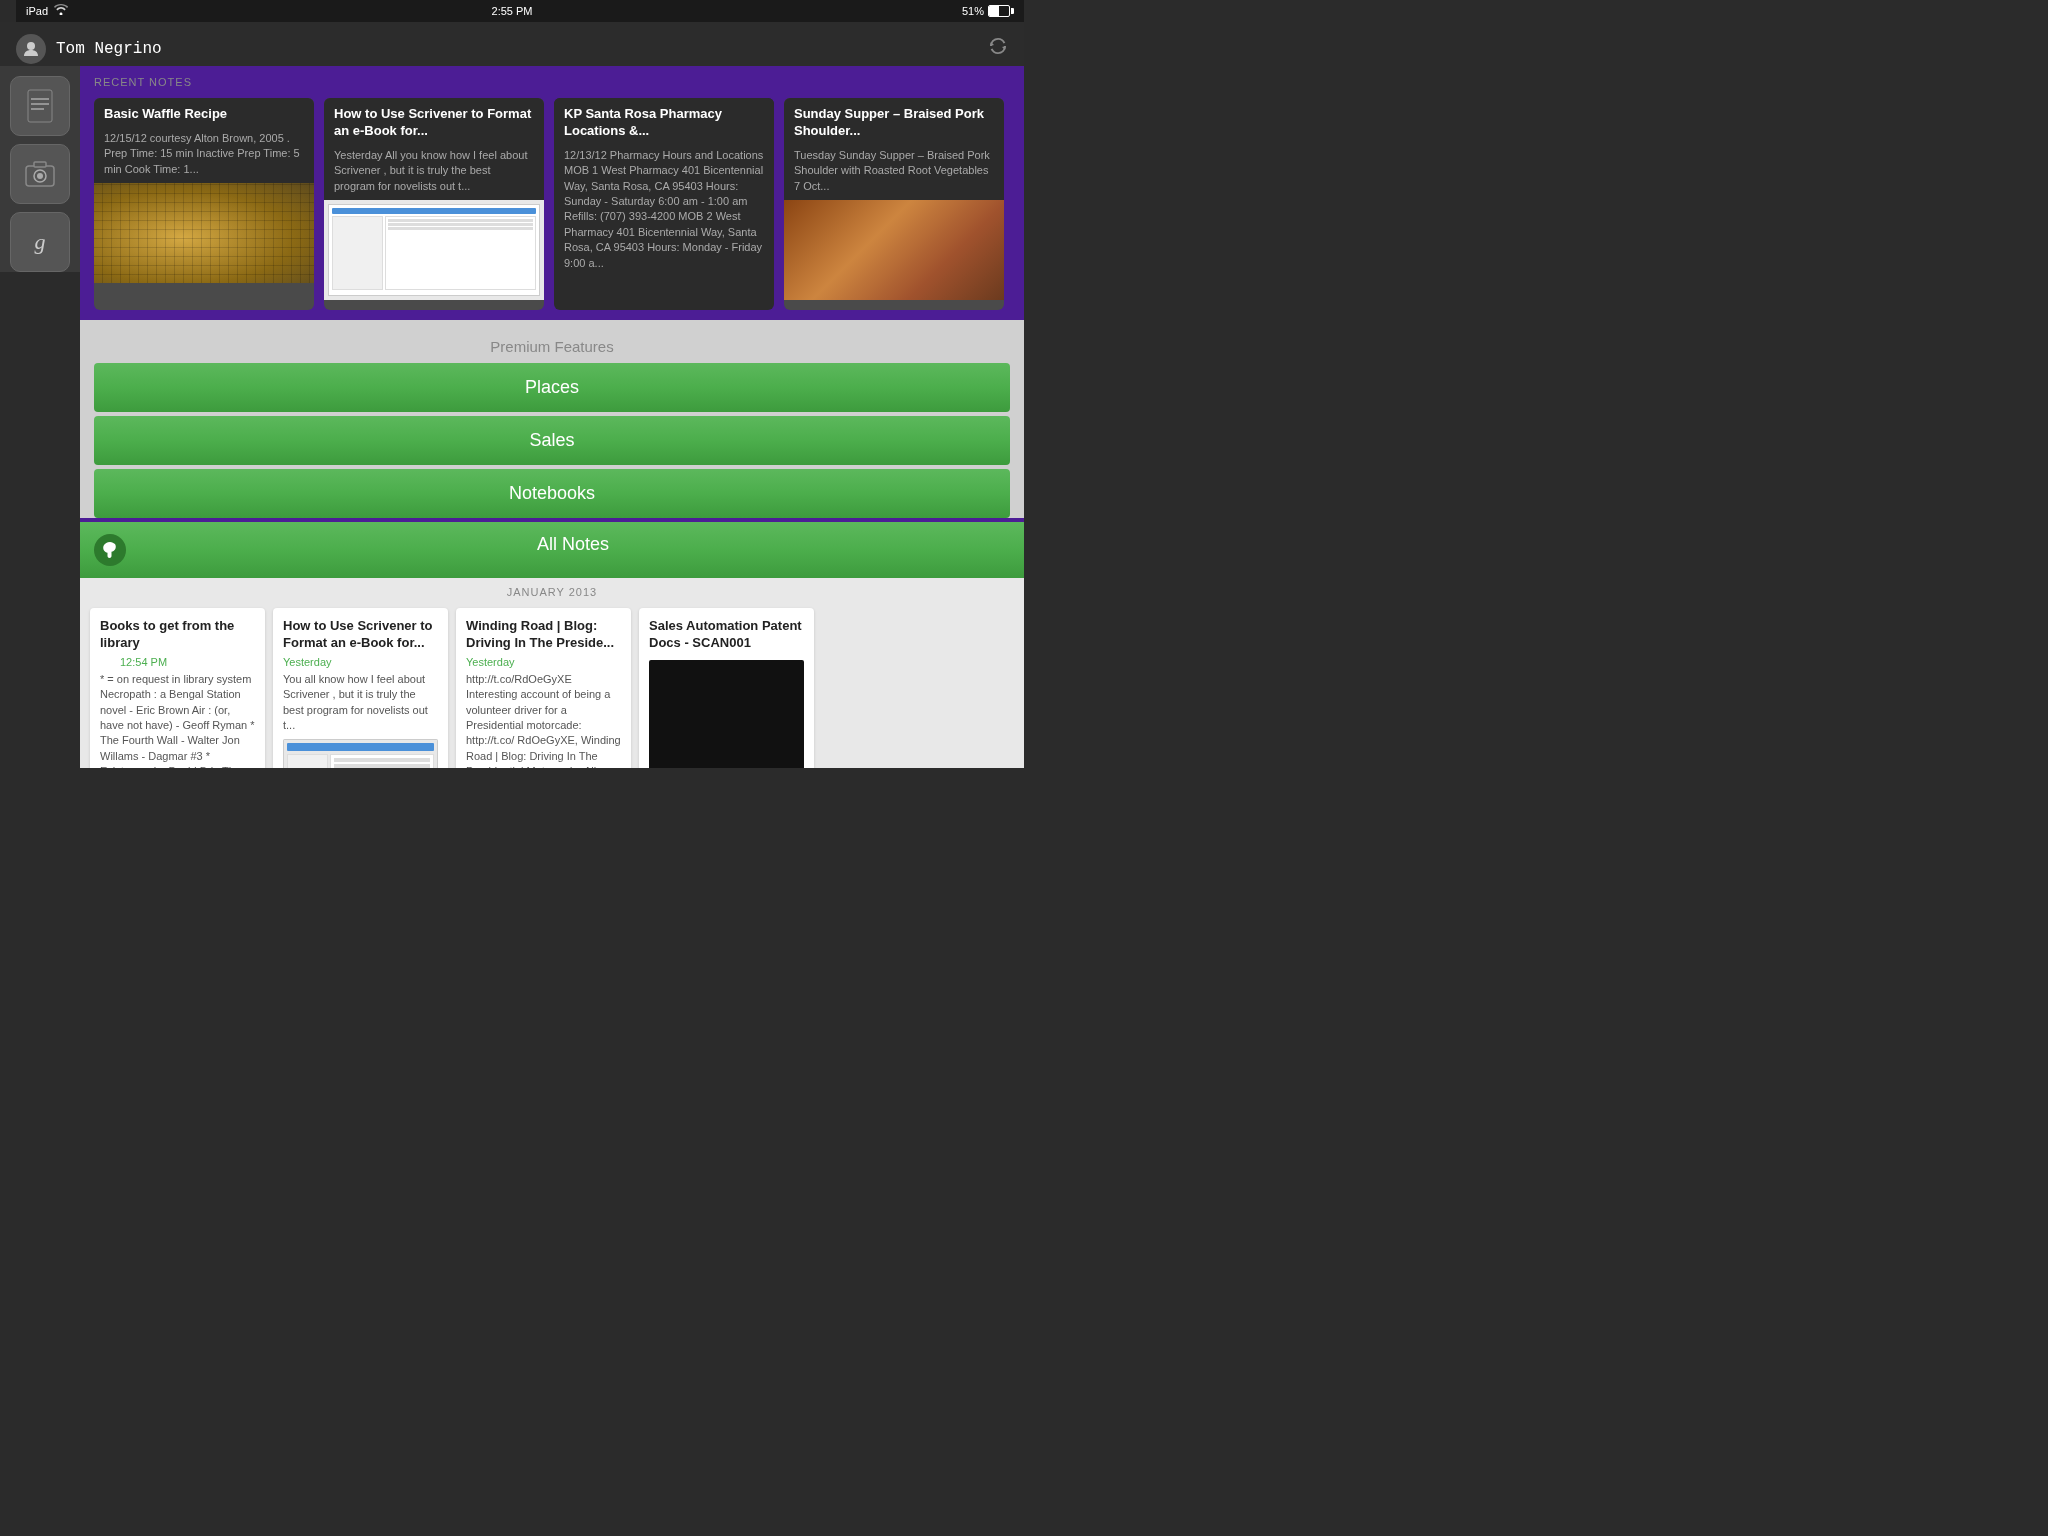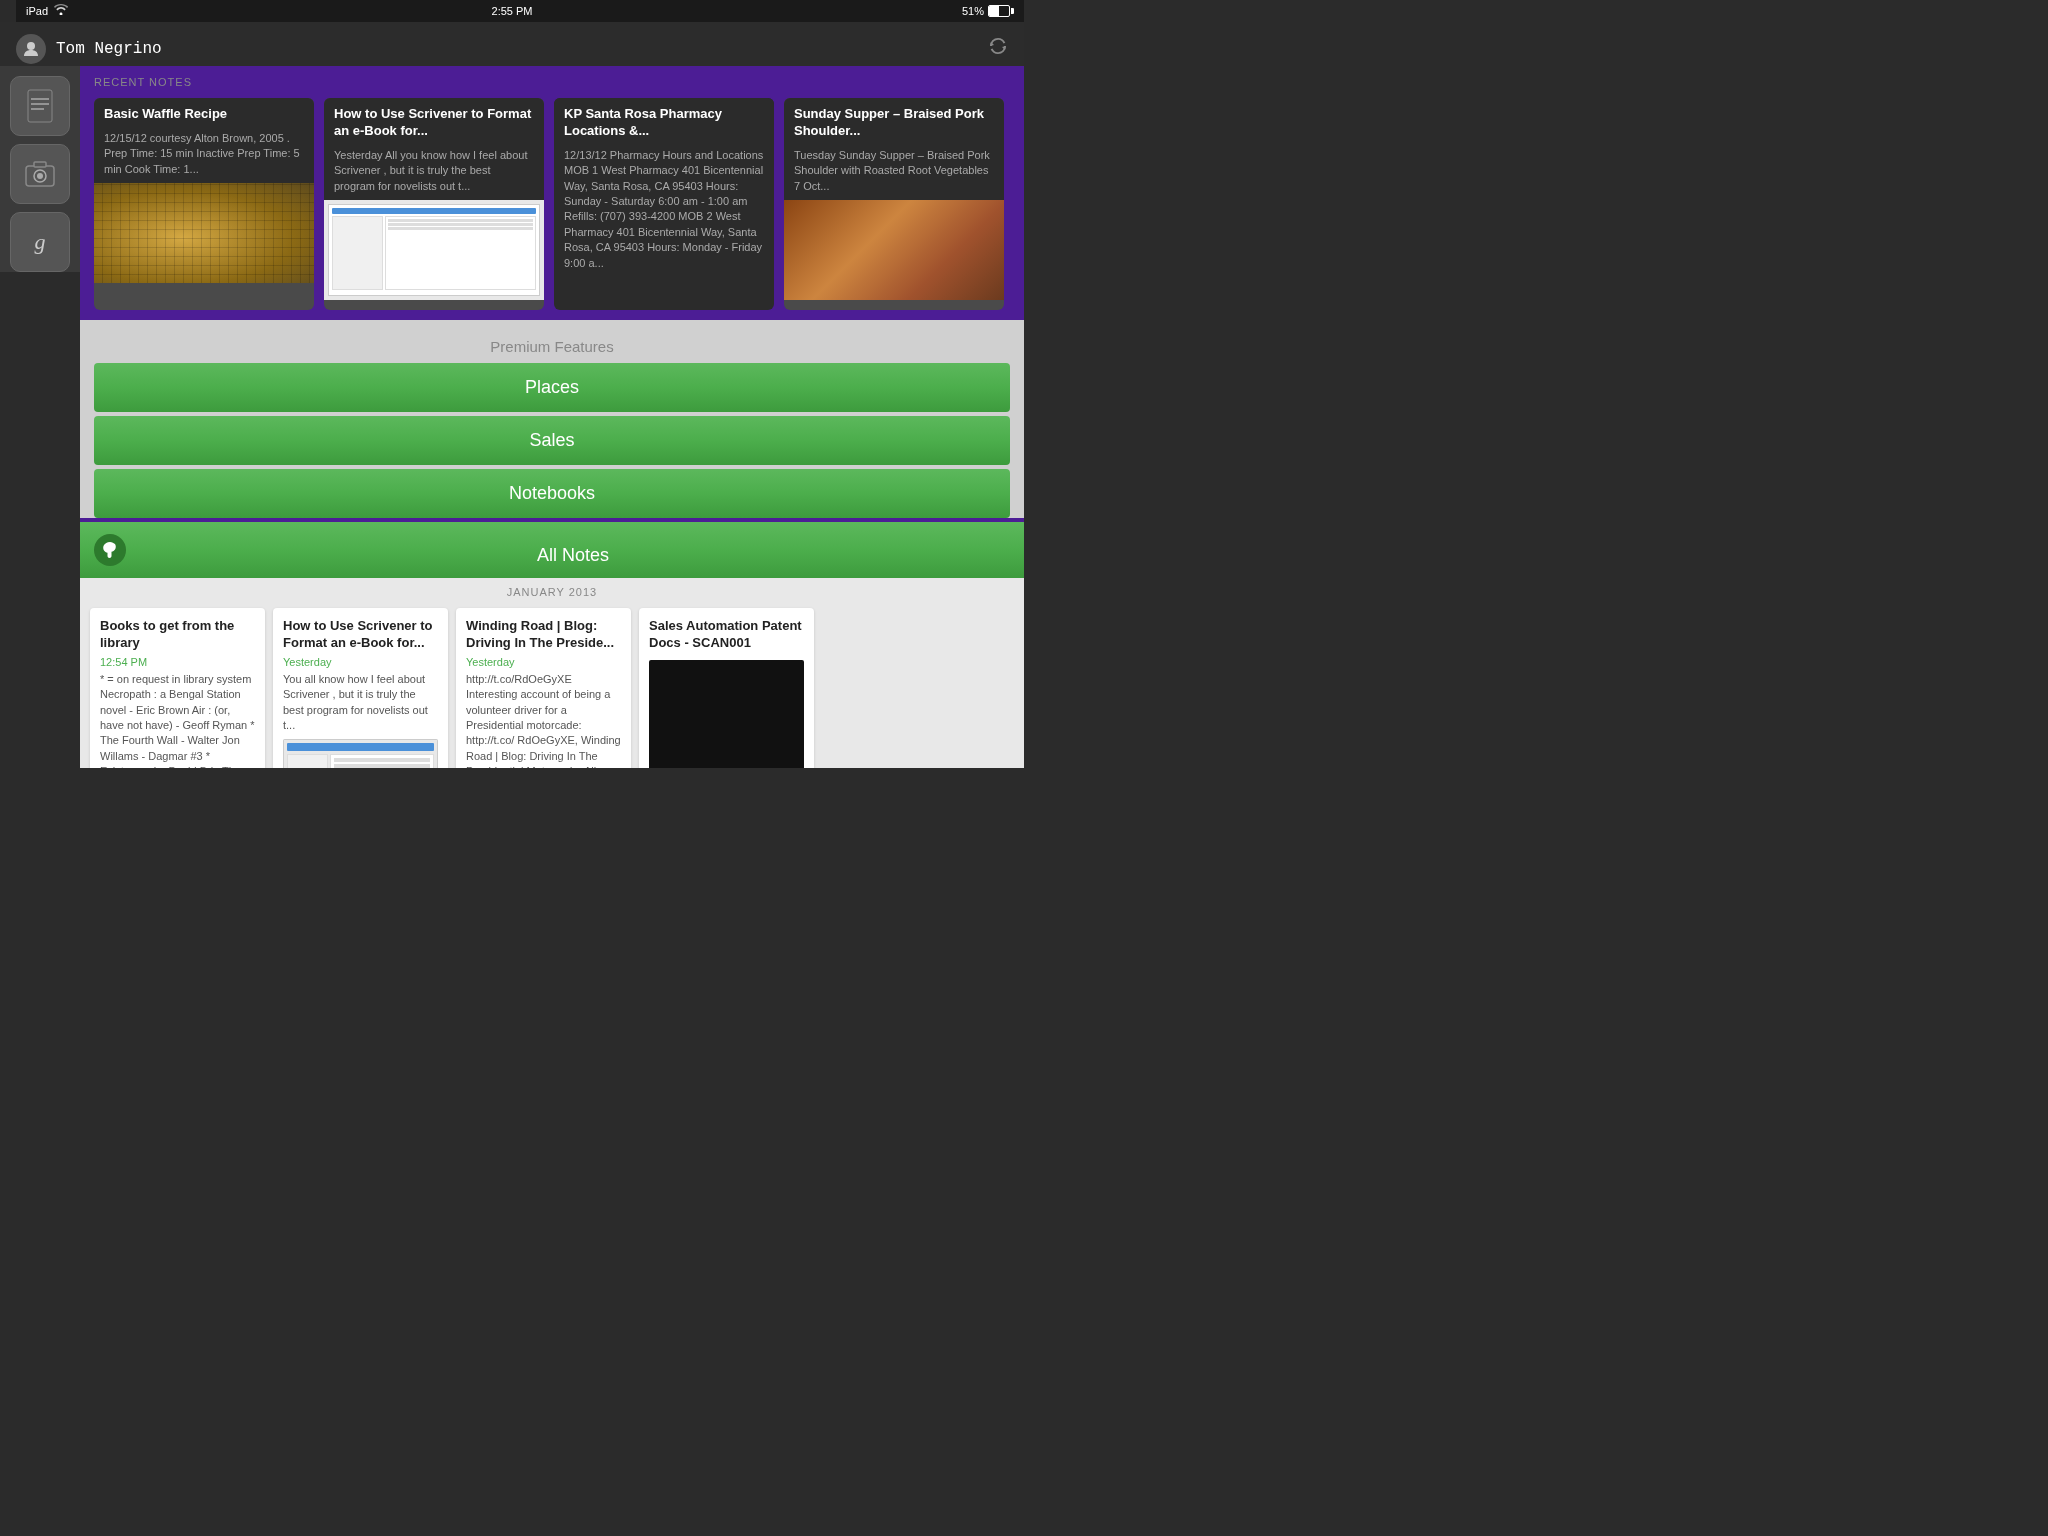--- a/index.html
+++ b/index.html
@@ -193,21 +193,21 @@
       border: none;
       cursor: pointer;
       margin-bottom: 4px;
       border-radius: 4px;
     }
 
     
     #all-notes-bar {
       background: linear-gradient(180deg, #5cb85c 0%, #4cae4c 50%, #3d9b3d 100%);
       display: flex;
-      align-items: flex-end;
+      align-items: flex-start;
       padding: 12px 14px;
       cursor: pointer;
       position: relative;
     }
     .evernote-elephant {
       width: 32px; height: 32px;
       background: #2d7a2d;
       border-radius: 50%;
       display: flex; align-items: center; justify-content: center;
       color: white; font-size: 18px;
@@ -444,21 +444,21 @@
     </div>
     <span id="all-notes-label">All Notes</span>
   </div>
 
   <div id="notes-grid-section">
     <div id="month-label">JANUARY 2013</div>
     <div class="notes-grid">
 
       <div class="note-card">
         <div class="note-card-title">Books to get from the library</div>
-        <div class="note-card-time" style="color:#4CAF50;">12:54 PM</div>
+        <div class="note-card-time" style="color:#4CAF50;margin-left:20px;">12:54 PM</div>
         <div class="note-card-preview">* = on request in library system Necropath : a Bengal Station novel - Eric Brown Air : (or, have not have) - Geoff Ryman * The Fourth Wall - Walter Jon Willams - Dagmar #3 * Existence, by David Brin The Drowned Cities, by Paolo Bacigalupi * Blue Remembered Earth, by Alastair...</div>
       </div>
 
       <div class="note-card">
         <div class="note-card-title">How to Use Scrivener to Format an e-Book for...</div>
         <div class="note-card-time" style="color:#4CAF50;">Yesterday</div>
         <div class="note-card-preview">You all know how I feel about Scrivener , but it is truly the best program for novelists out t...</div>
         <div class="note-card-image">
           <div style="width:100%;height:100%;background:#e8e8e8;border:1px solid #ccc;padding:3px;overflow:hidden;">
             <div style="height:8px;background:#4a90d9;margin-bottom:3px;border-radius:1px;"></div>

